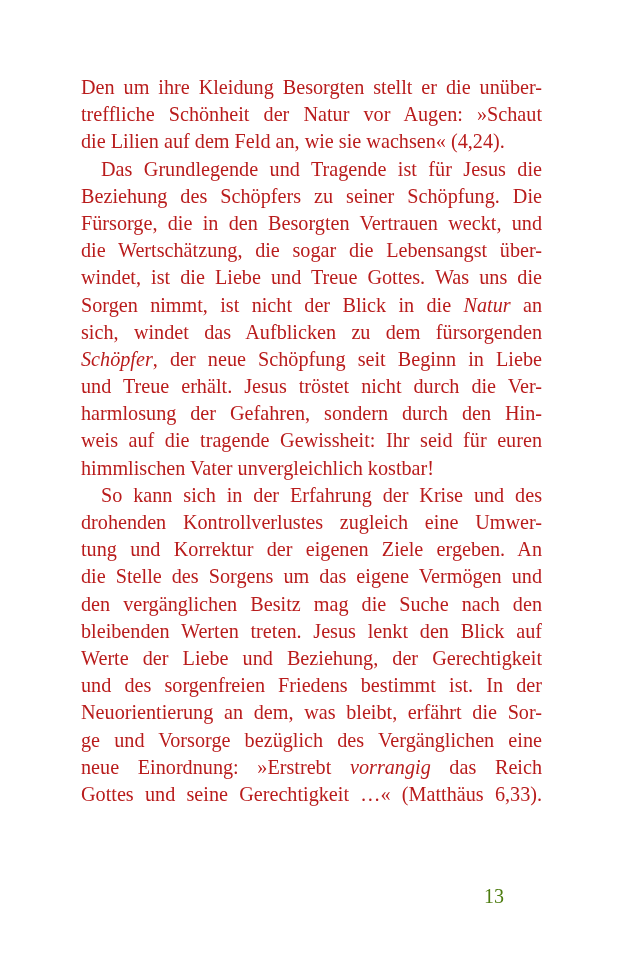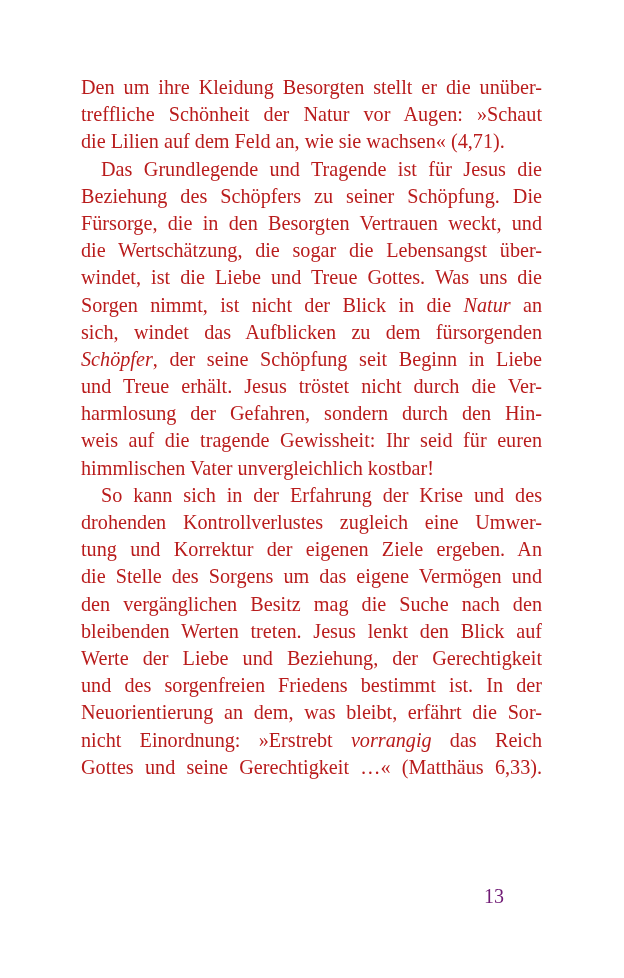--- a/index.html
+++ b/index.html
@@ -12,53 +12,54 @@
   .line {
     display: block; height: 27.2px; white-space: nowrap;
     text-align: justify; text-align-last: justify;
   }
   .line.last { text-align-last: left; }
   .line.indent { padding-left: 20px; }
   em { font-style: italic; }
   .folio {
     position: absolute; left: 484px; top: 885px;
     font-family: "Liberation Serif", "DejaVu Serif", serif;
-    font-size: 20px; color: #701a75;
+    font-size: 20px; color: #4d7c0f;
   }
 </style>
 </head>
 <body>
 
 <div class="page" id="page-body">
     <div>
       <span class="line"><span>Den um ihre Kleidung Besorgten stellt er die unüber-</span></span>
       <span class="line"><span>treffliche Schönheit der Natur vor Augen: »Schaut</span></span>
-      <span class="line last"><span>die Lilien auf dem Feld an, wie sie wachsen« (4,71).</span></span>
+      <span class="line last"><span>die Lilien auf dem Feld an, wie sie wachsen« (4,24).</span></span>
     </div>
     <div>
       <span class="line indent"><span>Das Grundlegende und Tragende ist für Jesus die</span></span>
       <span class="line"><span>Beziehung des Schöpfers zu seiner Schöpfung. Die</span></span>
       <span class="line"><span>Fürsorge, die in den Besorgten Vertrauen weckt, und</span></span>
       <span class="line"><span>die Wertschätzung, die sogar die Lebensangst über-</span></span>
       <span class="line"><span>windet, ist die Liebe und Treue Gottes. Was uns die</span></span>
       <span class="line"><span>Sorgen nimmt, ist nicht der Blick in die </span><em>Natur</em><span> an</span></span>
       <span class="line"><span>sich, windet das Aufblicken zu dem fürsorgenden</span></span>
-      <span class="line"><em>Schöpfer</em><span>, der seine Schöpfung seit Beginn in Liebe</span></span>
+      <span class="line"><em>Schöpfer</em><span>, der neue Schöpfung seit Beginn in Liebe</span></span>
       <span class="line"><span>und Treue erhält. Jesus tröstet nicht durch die Ver-</span></span>
       <span class="line"><span>harmlosung der Gefahren, sondern durch den Hin-</span></span>
       <span class="line"><span>weis auf die tragende Gewissheit: Ihr seid für euren</span></span>
       <span class="line last"><span>himmlischen Vater unvergleichlich kostbar!</span></span>
     </div>
     <div>
       <span class="line indent"><span>So kann sich in der Erfahrung der Krise und des</span></span>
       <span class="line"><span>drohenden Kontrollverlustes zugleich eine Umwer-</span></span>
       <span class="line"><span>tung und Korrektur der eigenen Ziele ergeben. An</span></span>
       <span class="line"><span>die Stelle des Sorgens um das eigene Vermögen und</span></span>
       <span class="line"><span>den vergänglichen Besitz mag die Suche nach den</span></span>
       <span class="line"><span>bleibenden Werten treten. Jesus lenkt den Blick auf</span></span>
       <span class="line"><span>Werte der Liebe und Beziehung, der Gerechtigkeit</span></span>
       <span class="line"><span>und des sorgenfreien Friedens bestimmt ist. In der</span></span>
       <span class="line"><span>Neuorientierung an dem, was bleibt, erfährt die Sor-</span></span>
-      <span class="line"><span>nicht Einordnung: »Erstrebt </span><em>vorrangig</em><span> das Reich</span></span>
+      <span class="line"><span>ge und Vorsorge bezüglich des Vergänglichen eine</span></span>
+      <span class="line"><span>neue Einordnung: »Erstrebt </span><em>vorrangig</em><span> das Reich</span></span>
       <span class="line"><span>Gottes und seine Gerechtigkeit …« (Matthäus 6,33).</span></span>
     </div>
   </div>
 <div class="folio">13</div>
 
 </body></html>

